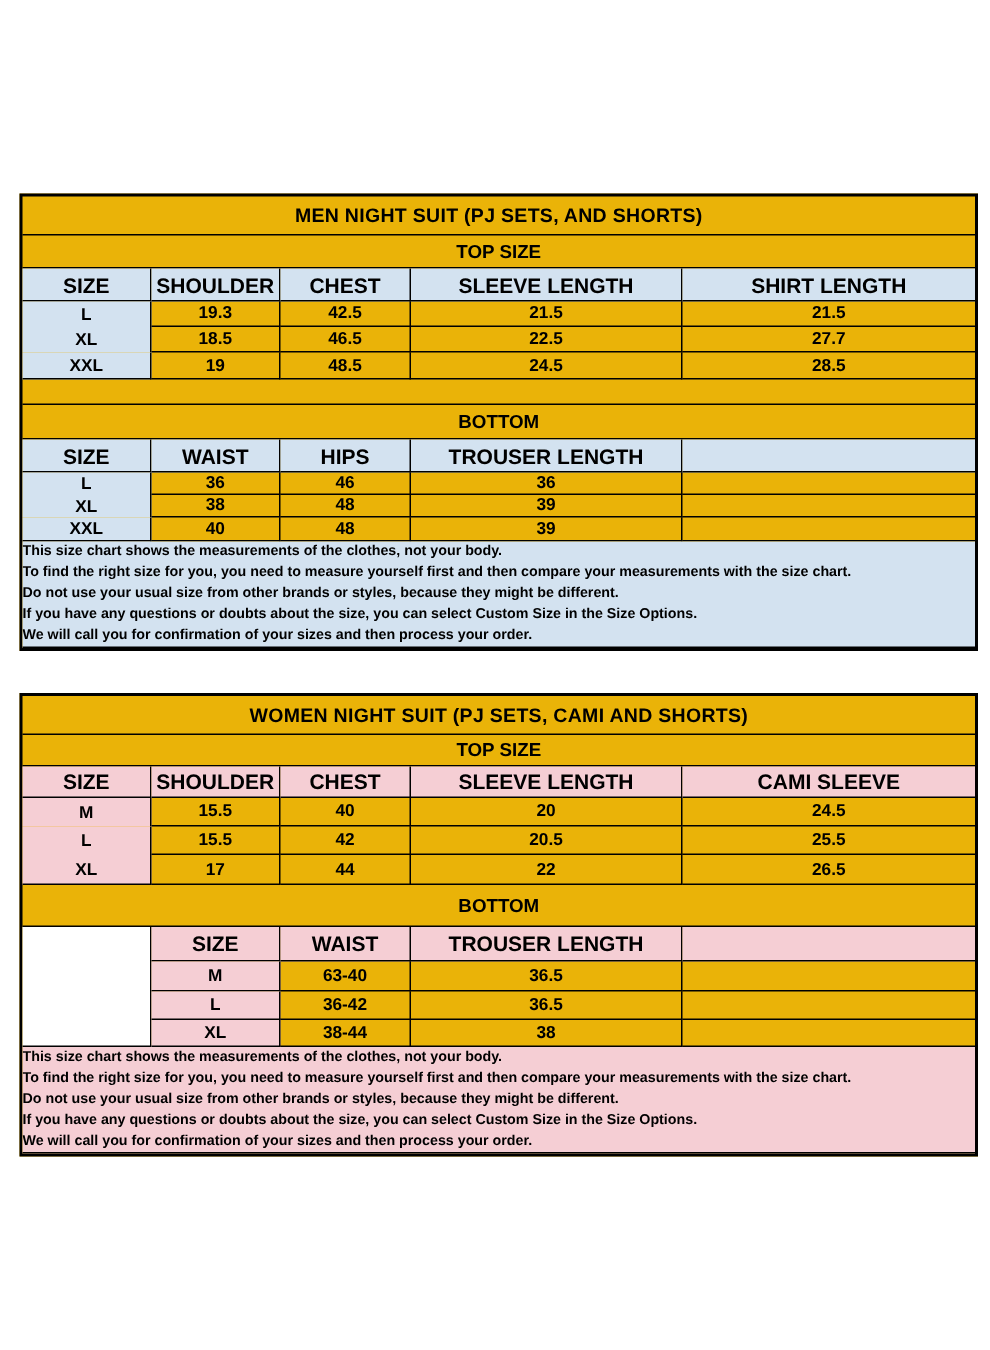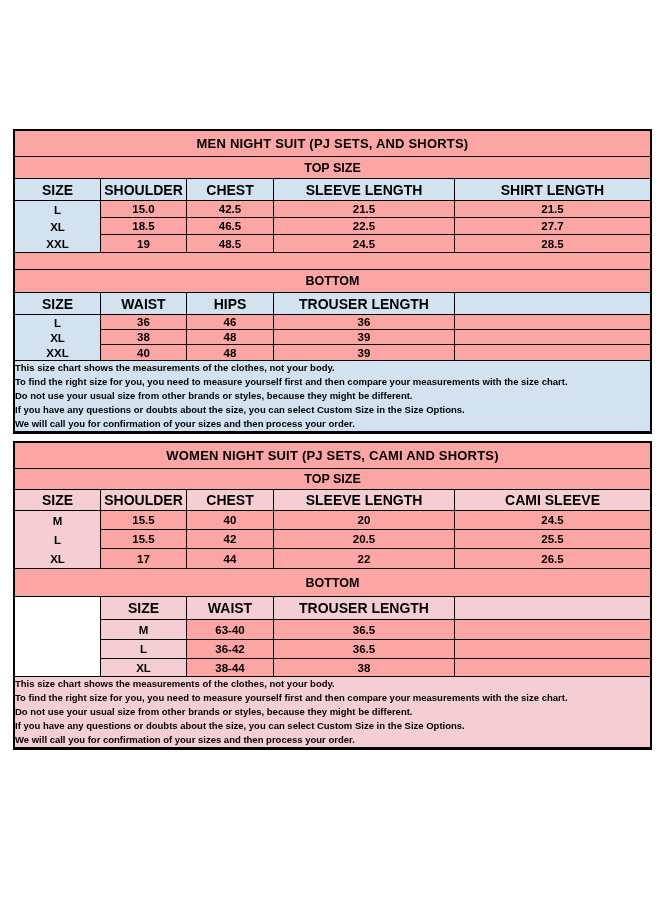--- a/index.html
+++ b/index.html
@@ -1,21 +1,21 @@
 <!DOCTYPE html>
 <html style="--men-accent: #d3e2f0; --women-accent: #f5ced4;"><head>
 <meta charset="utf-8">
 <style>
   html,body{margin:0;padding:0;background:#fff;}
   .page{position:relative;width:660px;height:900px;background:#fff;overflow:hidden;
         font-family:"Liberation Sans",sans-serif;font-weight:bold;color:#000;}
   table.chart{position:absolute;left:13px;width:635px;border-collapse:separate;border-spacing:0;
-        table-layout:fixed;border:2px solid #000;background:#fca5a5;}
+        table-layout:fixed;border:2px solid #000;background:#eab308;}
   .men{top:129px;}
-  .women{top:441px;}
+  .women{top:462px;}
   .chart td{border-right:1px solid #000;border-bottom:1px solid #000;text-align:center;
         vertical-align:middle;padding:0;overflow:hidden;}
   .chart td:last-child{border-right:none;}
   .chart td.full{border-right:none;}
   .chart td.nb{border-bottom:none;}
   .title{font-size:13px;letter-spacing:.2px;}
   .section{font-size:12.5px;}
   .hd{font-size:14px;}
   .sz,.val{font-size:11.5px;}
   .men .ac{background:var(--men-accent,#d3e2f0);}
@@ -46,21 +46,21 @@
     </tr>
     <tr style="height:22px">
       <td class="hd ac">SIZE</td>
       <td class="hd ac">SHOULDER</td>
       <td class="hd ac">CHEST</td>
       <td class="hd ac">SLEEVE LENGTH</td>
       <td class="hd ac">SHIRT LENGTH</td>
     </tr>
     <tr style="height:17px">
       <td class="sz ac nb">L</td>
-      <td class="val">15.0</td>
+      <td class="val">19.3</td>
       <td class="val">42.5</td>
       <td class="val">21.5</td>
       <td class="val">21.5</td>
     </tr>
     <tr style="height:17px">
       <td class="sz ac nb">XL</td>
       <td class="val">18.5</td>
       <td class="val">46.5</td>
       <td class="val">22.5</td>
       <td class="val">27.7</td>

